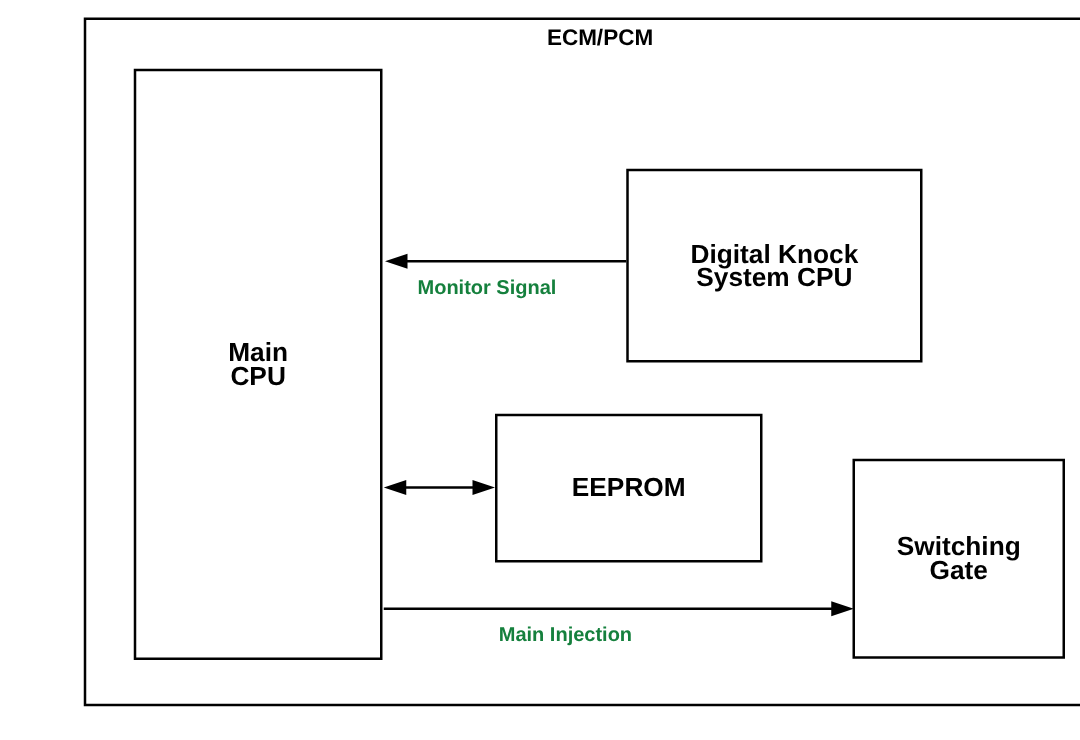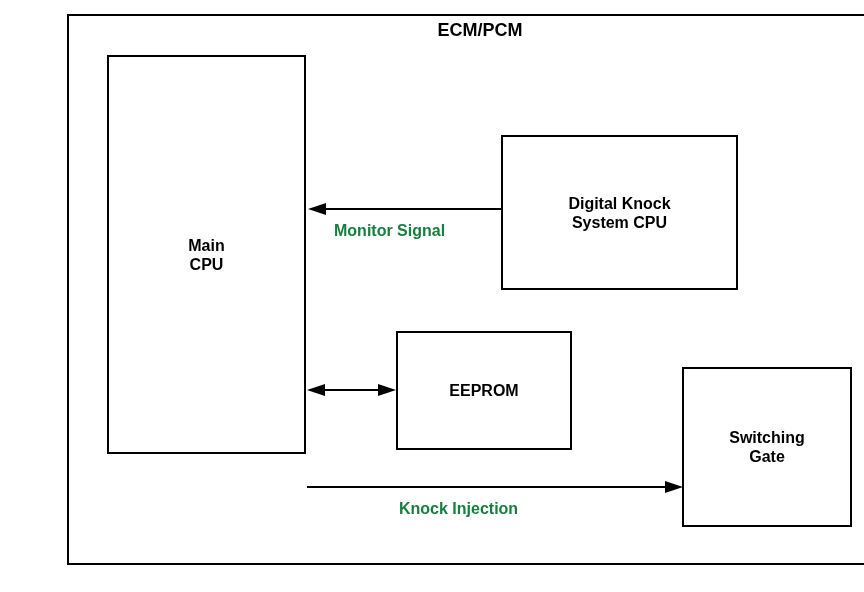--- a/index.html
+++ b/index.html
@@ -46,44 +46,44 @@
     position: absolute;
     border: 2px solid #000000;
     box-sizing: border-box;
     background: #ffffff;
     display: flex;
     align-items: center;
     justify-content: center;
     text-align: center;
   }
   .node-label {
-    font-size: 16px;
+    font-size: 21px;
     font-weight: bold;
     color: #000000;
     line-height: 19px;
     white-space: pre-line;
     text-align: center;
   }
   
   #node-main-cpu {
     left: 59px;
     top: 55px;
     width: 199px;
-    height: 399px;
+    height: 473px;
   }
   #node-knock-cpu {
     left: 453px;
     top: 135px;
     width: 237px;
     height: 155px;
   }
   #node-eeprom {
     left: 348px;
     top: 331px;
-    width: 176px;
+    width: 214px;
     height: 119px;
   }
   #node-switching-gate {
     left: 634px;
     top: 367px;
     width: 170px;
     height: 160px;
   }
   .edge-layer {
     position: absolute;
@@ -152,15 +152,15 @@
     </g>
 
     <g>
       <line x1="259" y1="487" x2="622" y2="487" stroke="#000000" stroke-width="2"></line>
       <polygon points="635,487 617,481 617,493" fill="#000000"></polygon>
     </g>
   </svg>
 
   <div class="edge-label" id="label-monitor-signal">Monitor Signal</div>
 
-  <div class="edge-label" id="label-main-injection">Knock Injection</div>
+  <div class="edge-label" id="label-main-injection">Main Injection</div>
 
 </div>
 
 </body></html>

